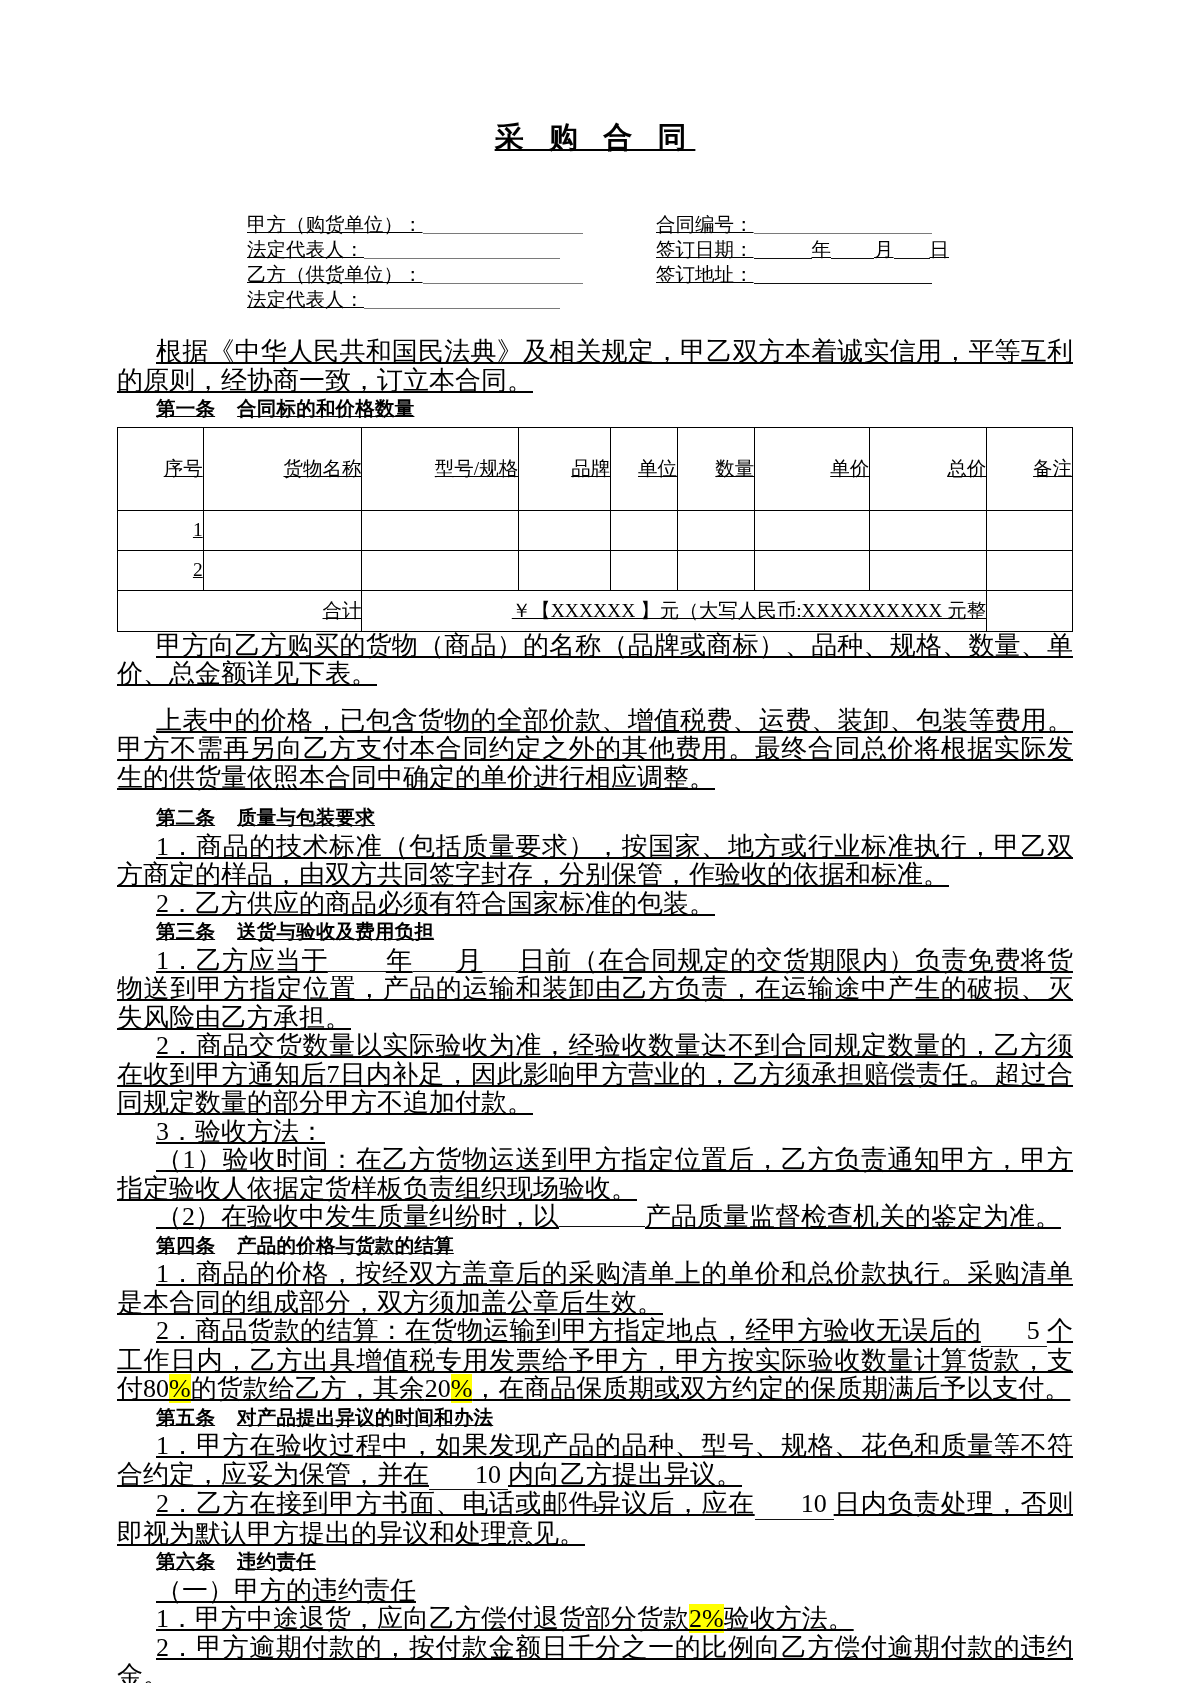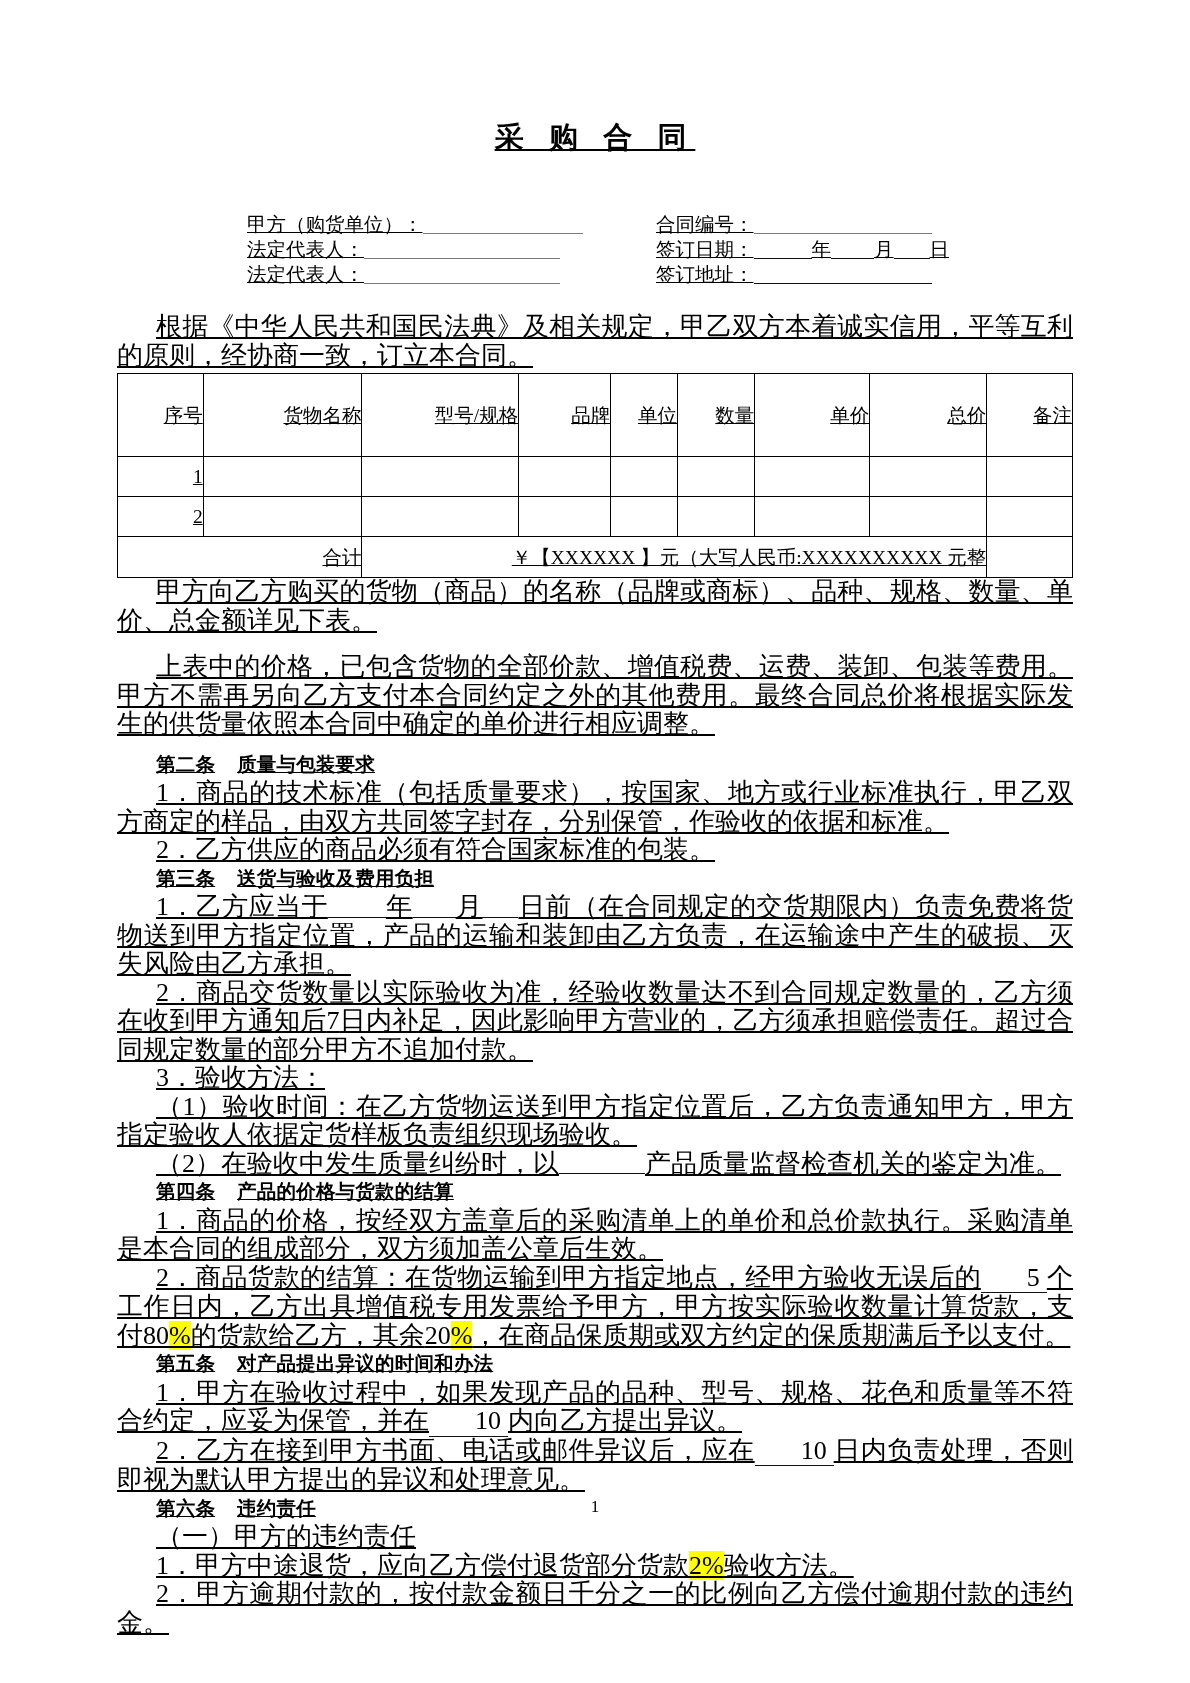--- a/index.html
+++ b/index.html
@@ -155,40 +155,44 @@
 
     <div class="parties">
       <div class="parties-col left">
         <div class="field-row">
           <span class="fld-label">甲方（购货单位）：</span><span class="blank b160"></span>
         </div>
         <div class="field-row">
           <span class="fld-label">法定代表人：</span><span class="blank b195"></span>
         </div>
         <div class="field-row">
+          <span class="fld-label">乙方（供货单位）：</span><span class="blank b160"></span>
+        </div>
+        <div class="field-row">
           <span class="fld-label">法定代表人：</span><span class="blank b195"></span>
         </div>
       </div>
       <div class="parties-col right">
         <div class="field-row">
           <span class="fld-label">合同编号：</span><span class="blank b175"></span>
         </div>
         <div class="field-row">
           <span class="fld-label">签订日期：</span><span class="blank dark b58"></span><span>年</span><span class="blank dark b42"></span><span>月</span><span class="blank dark b38"></span><span>日</span>
         </div>
         <div class="field-row">
           <span class="fld-label">签订地址：</span><span class="blank dark b175"></span>
         </div>
       </div>
     </div>
 
     <div class="gap-26"></div>
 
     <p class="para">根据《中华人民共和国民法典》及相关规定，甲乙双方本着诚实信用，平等互利的原则，经协商一致，订立本合同。</p>
 
+    <h3 class="clause"><span>第一条</span><span class="sp"></span><span>合同标的和价格数量</span></h3>
 
     <table class="goods">
       <colgroup>
         <col class="col-no">
           <col class="col-name">
           <col class="col-spec">
           <col class="col-brand">
         <col class="col-unit">
           <col class="col-qty">
           <col class="col-price">

